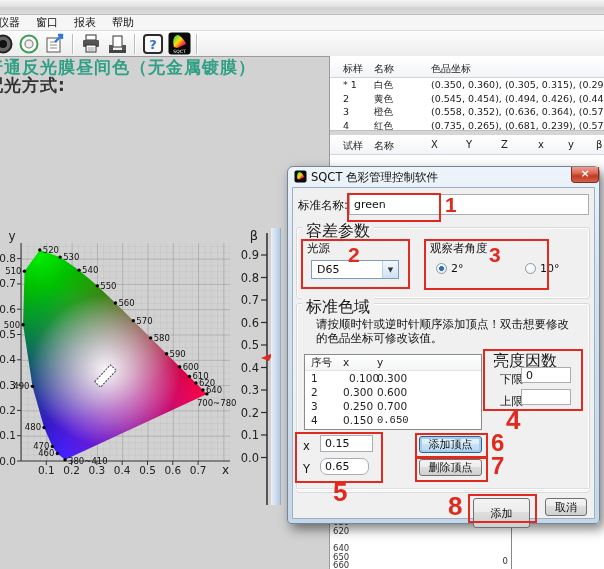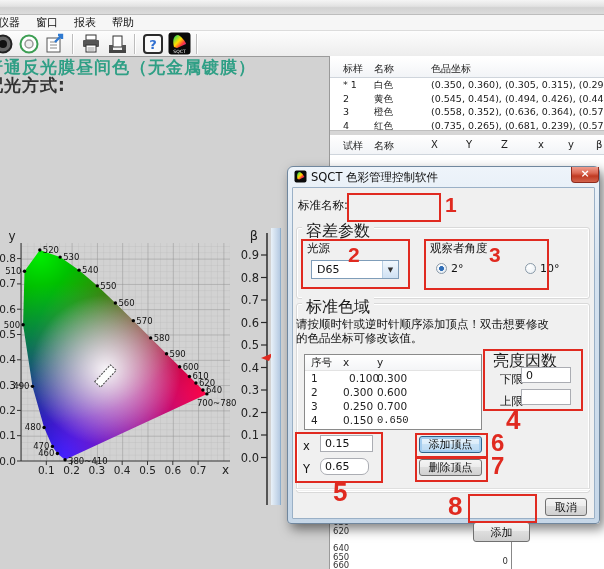--- a/index.html
+++ b/index.html
@@ -380,20 +380,21 @@
   <div class="dialog">
     <svg class="dlg-icon" width="13" height="13">
       <rect x="0.5" y="0.5" width="12" height="12" rx="2" fill="#0a0a0a"></rect>
       <path d="M3.5 9 C2.5 5 3.5 2 5.7 2 C7.5 2.6 10.3 6 10.3 7.1 L5.2 9.4 Z" fill="url(#lgq)"></path>
     </svg>
     <div class="dlg-title">SQCT 色彩管理控制软件</div>
     <div class="dlg-close">×</div>
     <div class="dlg-body"></div>
 
     <div class="dlabel" style="left:10px;top:31px;text-align:right;">标准名称:</div>
+    <input class="dinput" style="left: 61px; top: 27px; width: 240px; height: 21px;" value="green">
 
     <div class="groupbox" style="left:8px;top:60px;width:292px;height:70px;"></div>
     <div class="grouplabel" style="left:14px;top:54px;">容差参数</div>
 
     <div class="dlabel" style="left:19px;top:74px;">光源</div>
     <div class="combo" style="left:23px;top:93px;width:88px;height:19px;">
       <span class="val">D65</span>
       <span class="arrow">▼</span>
     </div>
 
@@ -402,21 +403,21 @@
       <span class="dot"></span>
       <span>2°</span>
     </div>
     <div class="radio" style="left:237px;top:95px;">
       <span class="dot"></span>
       <span>10°</span>
     </div>
 
     <div class="groupbox" style="left:8px;top:136px;width:292px;height:188px;"></div>
     <div class="grouplabel" style="left:14px;top:130px;">标准色域</div>
-    <div class="dlabel" style="left:8px;top:150px;width:256px;white-space:normal;line-height:14px;">请按顺时针或逆时针顺序添加顶点！双击想要修改的色品坐标可修改该值。</div>
+    <div class="dlabel" style="left:28px;top:150px;width:256px;white-space:normal;line-height:14px;">请按顺时针或逆时针顺序添加顶点！双击想要修改的色品坐标可修改该值。</div>
 
     <div class="vlist" style="left:16px;top:187px;width:176px;height:74px;">
       <div class="vhead" id="vertex-head">
           <span style="left: 6px;">序号</span>
           <span style="left: 38px;">x</span>
           <span style="left: 72px;">y</span>
         </div>
       <div id="vertex-rows">
           <div class="vrow">
             <span style="left: 6px;">1</span>
@@ -450,21 +451,21 @@
     <div class="dlabel" style="left:15px;top:272px;">x</div>
     <input class="dinput" style="left: 32px; top: 268px; width: 53px; height: 17px;" value="0.15">
     <div class="dlabel" style="left:15px;top:295px;">Y</div>
     <input class="dinput" style="left: 32px; top: 291px; width: 49px; height: 17px; border-radius: 7px;" value="0.65">
 
     <button class="btn focused" style="left:131px;top:269px;width:63px;height:17px;">添加顶点</button>
     <button class="btn" style="left:131px;top:292px;width:63px;height:17px;">删除顶点</button>
 
     <div class="sepline" style="left:8px;top:321px;width:294px;"></div>
 
-    <button class="btn" style="left:185px;top:331px;width:57px;height:20px;margin-top:24px;">添加</button>
+    <button class="btn" style="left:185px;top:331px;width:57px;height:30px;">添加</button>
     <button class="btn" style="left:257px;top:331px;width:42px;height:18px;">取消</button>
 
     <div class="rbox" style="left:59px;top:26px;width:90px;height:25px;"></div>
     <div class="rnum rs" style="left:157px;top:26px;">1</div>
     <div class="rbox" style="left:13px;top:72px;width:105px;height:46px;"></div>
     <div class="rnum rs" style="left:60px;top:76px;">2</div>
     <div class="rbox" style="left:136px;top:72px;width:121px;height:47px;"></div>
     <div class="rnum rs" style="left:201px;top:76px;">3</div>
     <div class="rbox" style="left:195px;top:182px;width:96px;height:58px;"></div>
     <div class="rnum rl" style="left:218px;top:238px;">4</div>

